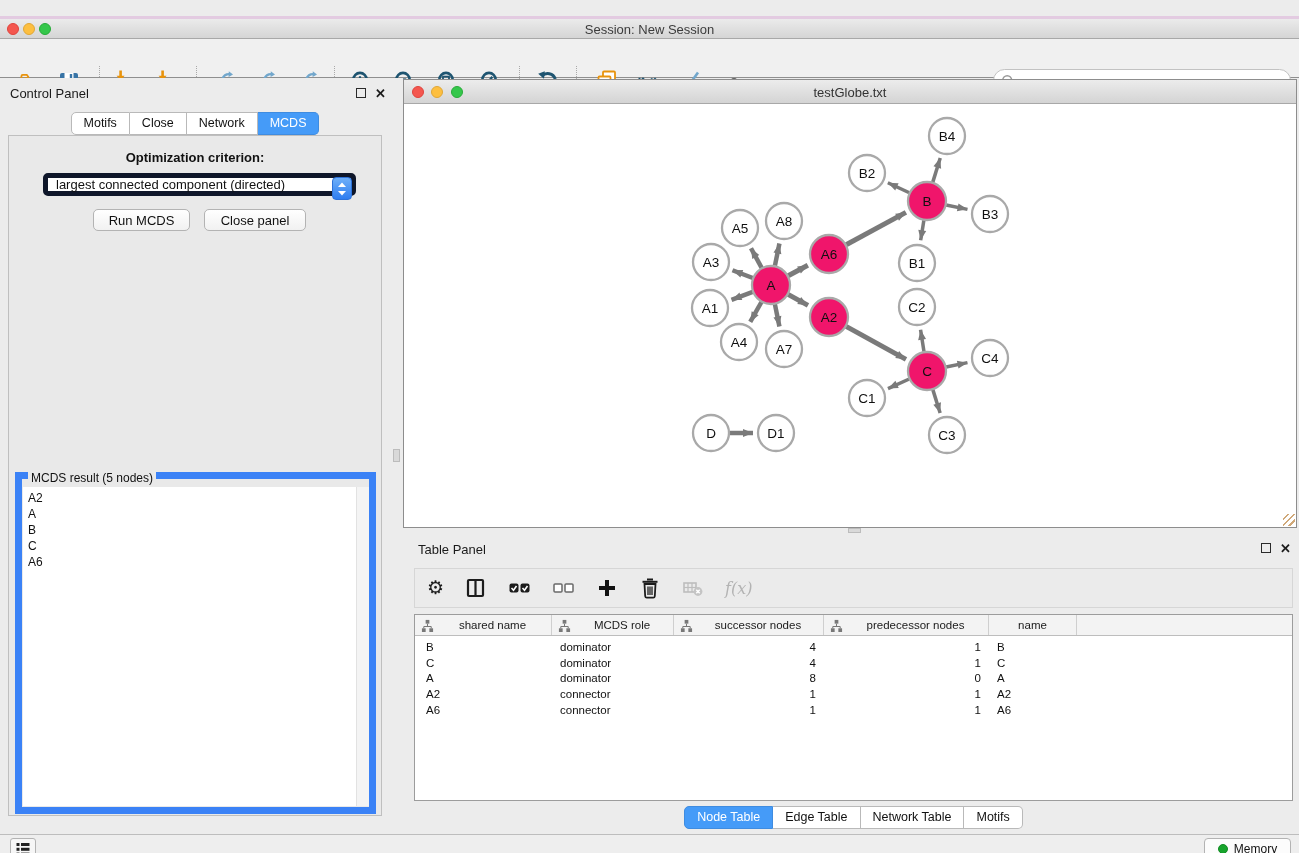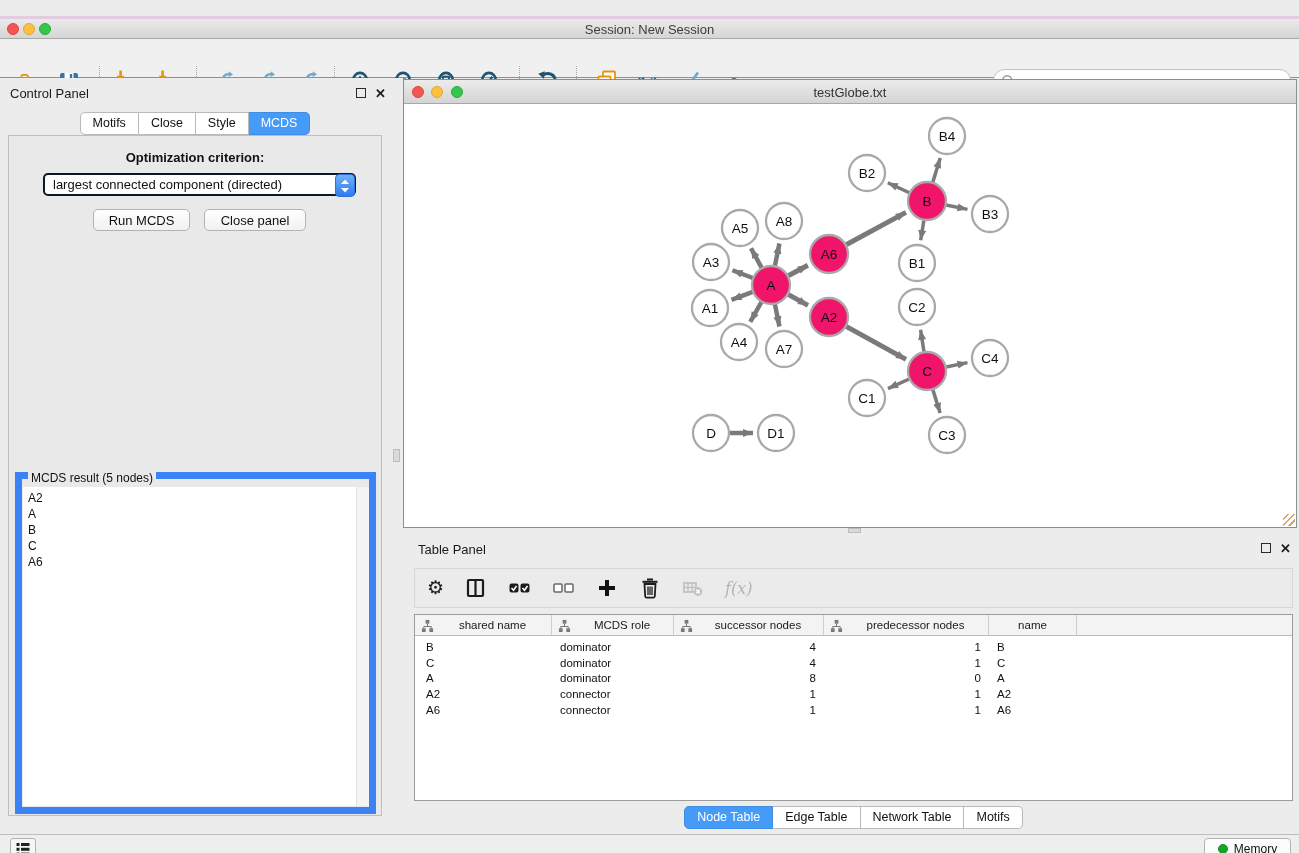--- a/index.html
+++ b/index.html
@@ -40,21 +40,21 @@
   .seg:first-child { border-left:1px solid #b9b9b9; border-radius:5px 0 0 5px; }
   .seg:last-child { border-radius:0 5px 5px 0; }
   .seg.active { background:#459bf8; border-color:#3f8ce0; color:#fff; }
   .cp-tabs { position:absolute; top:34px; left:0; width:100%; display:flex; justify-content:center; }
 
   .cp-box { position:absolute; left:8px; top:57px; width:374px; height:681px; background:#e9e9e9;
             border:1px solid #bfbfbf; }
   .optlabel { position:absolute; top:14px; left:0; width:100%; text-align:center; font-size:13px;
               font-weight:600; color:#111; }
   .select { position:absolute; left:34px; top:37px; width:313px; height:23px; background:#fff;
-            border:2px solid #0f172a; border-radius:5px; font-size:13px; display:flex; align-items:center;
+            border:5px solid #0f172a; border-radius:5px; font-size:13px; display:flex; align-items:center;
             padding-left:8px; color:#111; }
   .spinner { position:absolute; right:-1px; top:-1px; width:20px; height:23px;
              background:linear-gradient(#6fb0f9,#2e7df0); border-radius:4px; border:1px solid #2d72d9;
              display:flex; flex-direction:column; align-items:center; justify-content:center; gap:2px; }
   .btn { background:linear-gradient(#ffffff,#f1f1f1); border:1px solid #b3b3b3; border-radius:5px;
          font-size:13px; color:#111; height:22px; display:inline-flex; align-items:center; justify-content:center; }
   .btn-run { position:absolute; left:84px; top:73px; width:97px; }
   .btn-close { position:absolute; left:195px; top:73px; width:102px; }
 
   .fieldset { position:absolute; left:6px; top:336px; width:361px; height:342px; border:7px solid #3b82f6; }
@@ -281,21 +281,21 @@
 
   <div class="cpanel">
     <div class="phead">
       <span class="ptitle">Control Panel</span>
       <span class="float-box" style="left:356px; top:10px"></span>
       <span class="close-x" style="left:375px; top:10px">✕</span>
     </div>
     <div class="cp-tabs seg-row">
         <span class="seg">Motifs</span>
         <span class="seg">Close</span>
-        <span class="seg">Style</span>
+        <span class="seg">Network</span>
         <span class="seg active">MCDS</span>
       </div>
     <div class="cp-box">
       <div class="optlabel">Optimization criterion:</div>
       <div class="select">
         <span>largest connected component (directed)</span>
         <span class="spinner">
           <svg width="10" height="6" viewBox="0 0 10 6">
               <path d="M1 5 L5 0.5 L9 5 Z" fill="#fff"></path>
             </svg>

